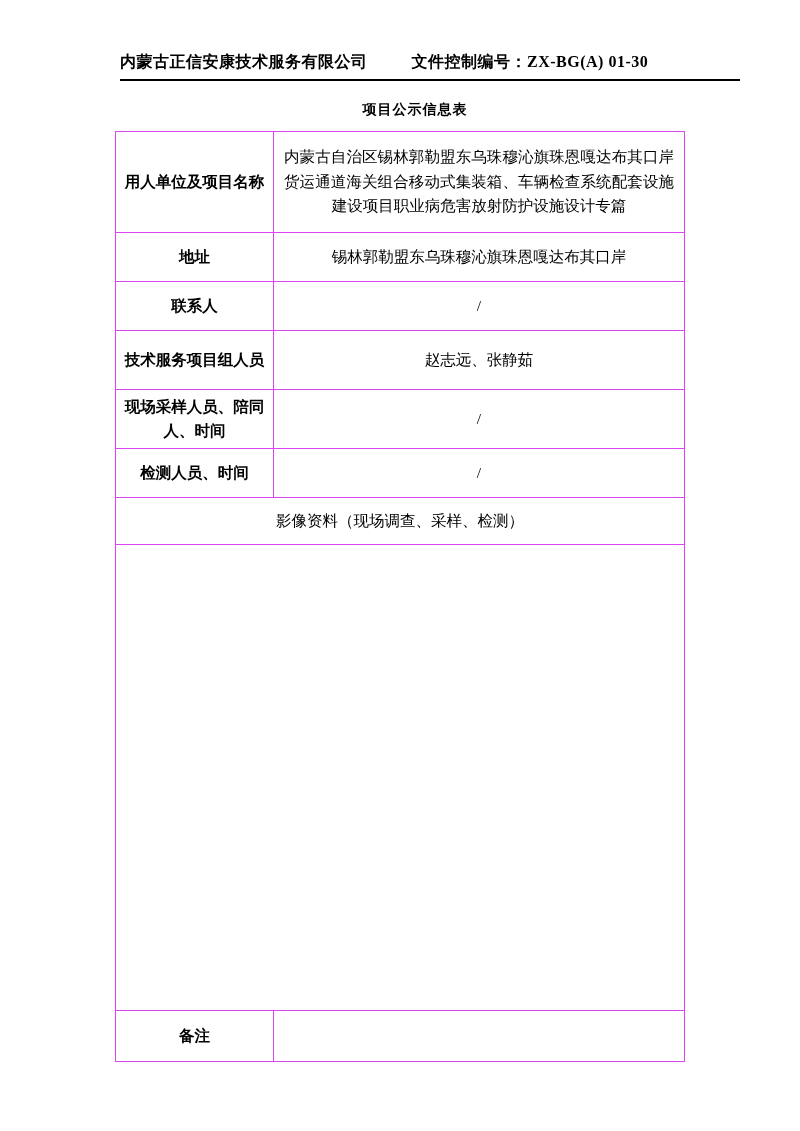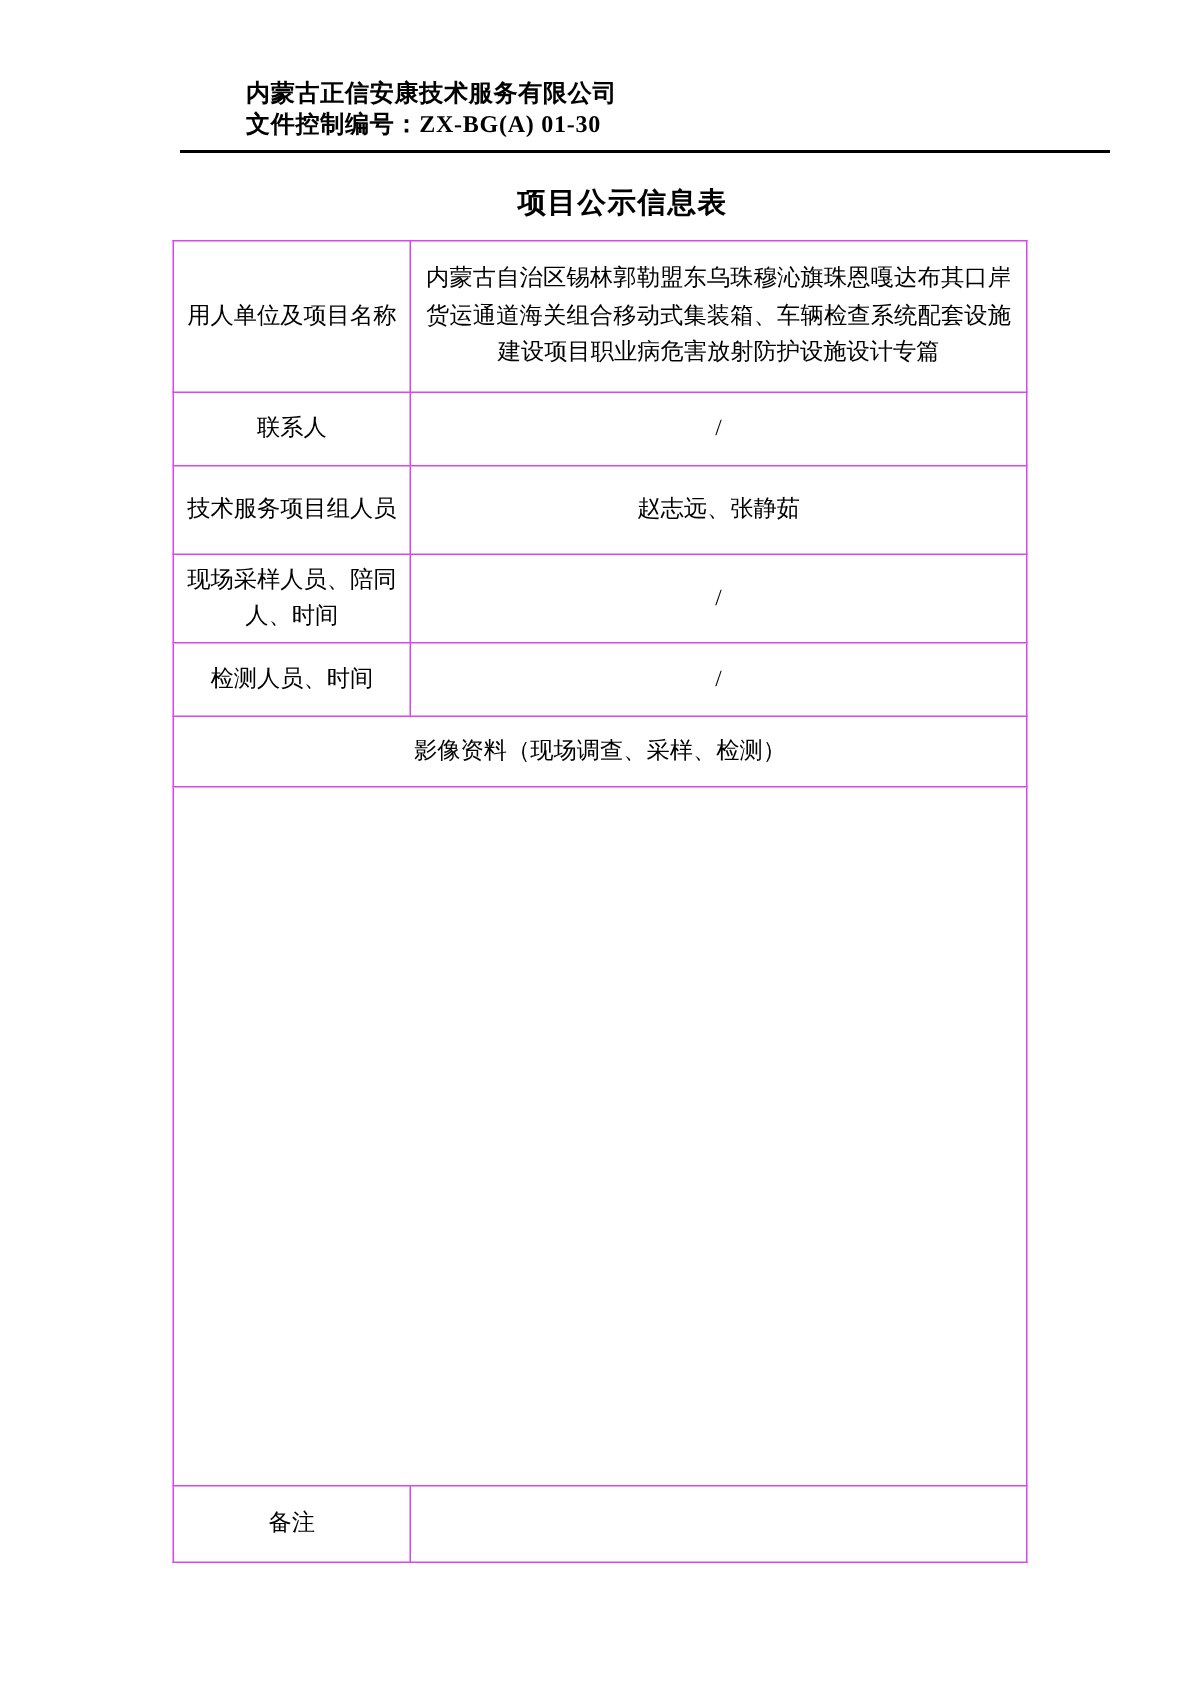--- a/index.html
+++ b/index.html
@@ -25,33 +25,32 @@
   .header {
     margin: 52px 60px 0 120px;
     padding-bottom: 6px;
     border-bottom: 2px solid #000;
     display: flex;
     align-items: baseline;
     justify-content: flex-start;
     font-weight: bold;
     font-size: 16px;
     letter-spacing: 0.5px;
-    flex-direction: column;
   }
   .header-org {
     white-space: nowrap;
   }
   .header-doc {
     margin-left: 44px;
     white-space: nowrap;
   }
   
   .doc-title {
     text-align: center;
-    font-size: 19px;
+    font-size: 14px;
     font-weight: bold;
     margin: 20px 0 12px 30px;
     letter-spacing: 1px;
   }
   
   table.info {
     border-collapse: collapse;
     width: 570px;
     margin-left: 115px;
     table-layout: fixed;
@@ -59,20 +58,21 @@
   table.info td {
     border: 1px solid #d946ef;
     font-size: 15.5px;
     line-height: 1.55;
     padding: 5px 6px;
     vertical-align: middle;
   }
   td.label {
     width: 145px;
     text-align: center;
+    font-weight: bold;
   }
   td.value {
     text-align: center;
   }
   td.value.para {
     text-align: justify;
     text-align-last: center;
     padding: 6px 10px;
     line-height: 1.6;
   }
@@ -106,20 +106,24 @@
   </div>
 
   <div class="doc-title">项目公示信息表</div>
 
   <table class="info">
     <tbody>
       <tr class="row-unit">
         <td class="label">用人单位及项目名称</td>
         <td class="value para">内蒙古自治区锡林郭勒盟东乌珠穆沁旗珠恩嘎达布其口岸货运通道海关组合移动式集装箱、车辆检查系统配套设施建设项目职业病危害放射防护设施设计专篇</td>
       </tr>
+      <tr class="row-addr">
+        <td class="label">地址</td>
+        <td class="value">锡林郭勒盟东乌珠穆沁旗珠恩嘎达布其口岸</td>
+      </tr>
       <tr class="row-contact">
         <td class="label">联系人</td>
         <td class="value">/</td>
       </tr>
       <tr class="row-team">
         <td class="label">技术服务项目组人员</td>
         <td class="value">赵志远、张静茹</td>
       </tr>
       <tr class="row-survey">
         <td class="label">现场采样人员、陪同人、时间</td>

